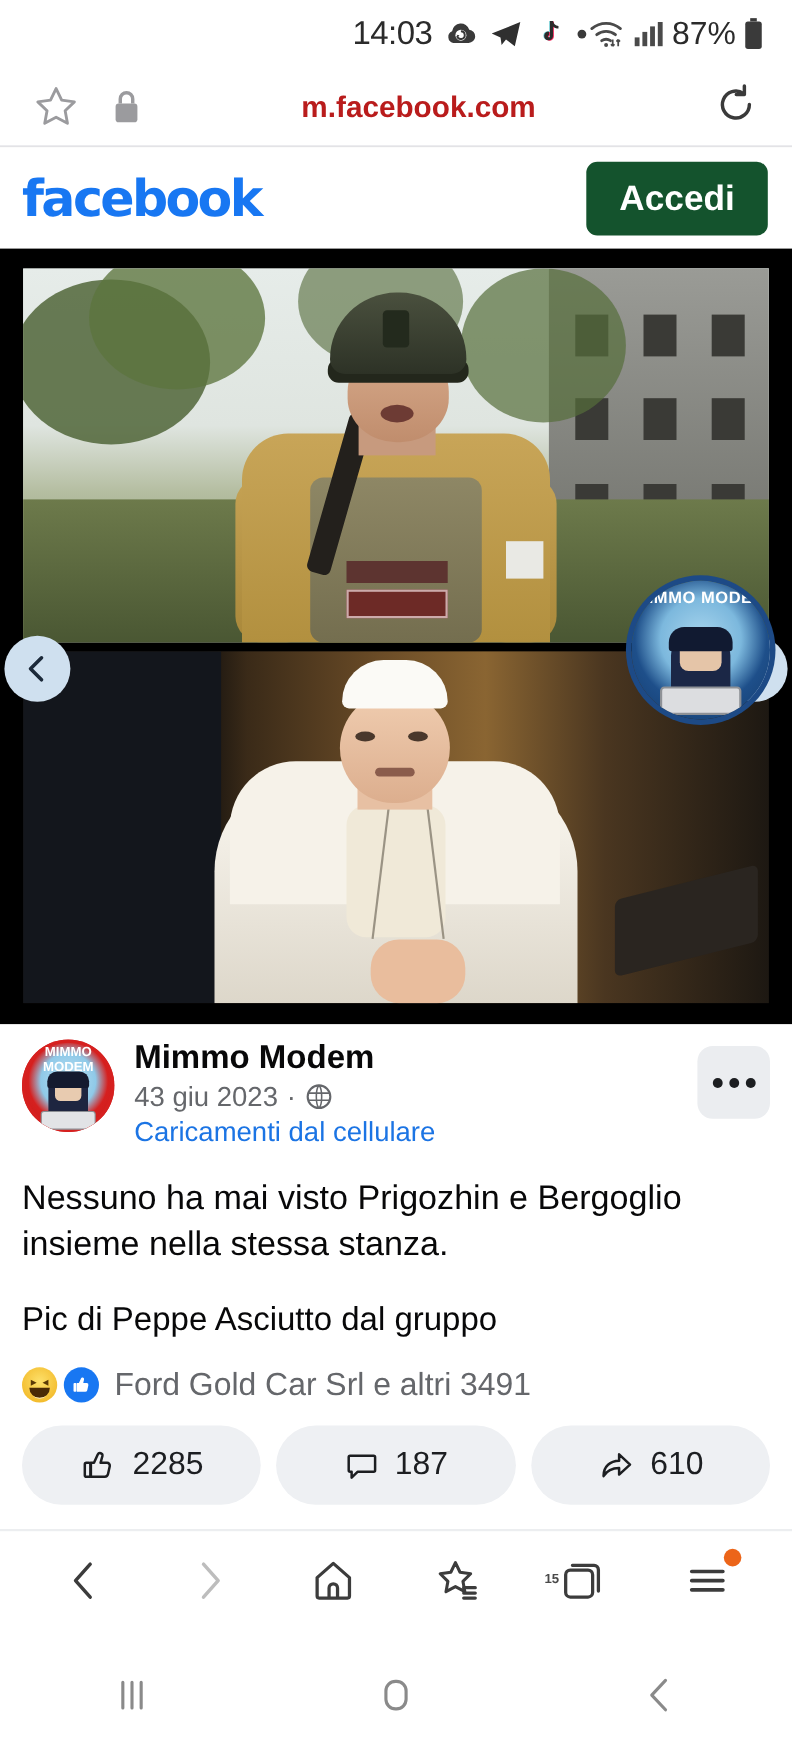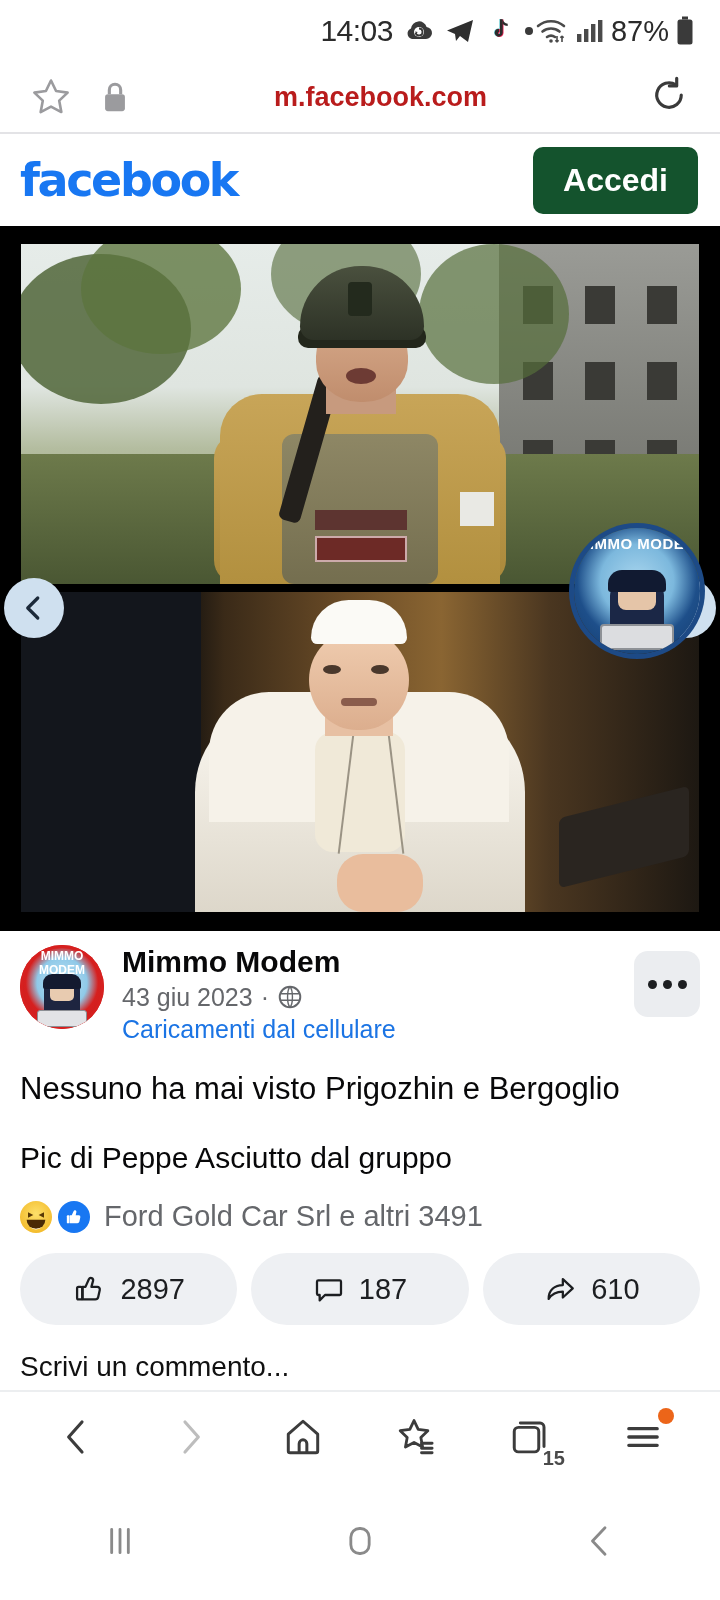--- a/index.html
+++ b/index.html
@@ -110,21 +110,21 @@
   .actions { display:flex; gap:14px; margin-top:20px; }
   .act { flex:1; height:72px; background:#eef0f3; border-radius:36px; display:flex; align-items:center; justify-content:center; gap:14px; }
   .act-count { font-size:29px; color:#1c1e21; }
 
   .comment-peek { margin-top:26px; height:36px; overflow:hidden; font-size:28px; color:#111; }
 
   
   .botnav { position:absolute; left:0; bottom:118px; width:720px; height:92px; background:#fff; border-top:2px solid #eceef0; display:flex; align-items:center; justify-content:space-around; padding:0 20px; }
   .bn-item { position:relative; width:70px; height:70px; display:flex; align-items:center; justify-content:center; }
   .bn-badge { position:absolute; top:6px; right:4px; width:16px; height:16px; border-radius:50%; background:#ec6519; }
-  .tabcount { position:absolute; font-size:20px; font-weight:bold; color:#4a4a4a; top:26px; left:0; right:0; text-align:right;margin-top:19px; }
+  .tabcount { position:absolute; font-size:12px; font-weight:bold; color:#4a4a4a; top:26px; left:0; right:0; text-align:left; }
 
   
   .sysnav { position:absolute; left:0; bottom:0; width:720px; height:118px; background:#fff; display:flex; align-items:center; justify-content:space-around; }
   .sys-item { width:90px; height:70px; display:flex; align-items:center; justify-content:center; }
 </style>
 </head>
 <body>
 
 <div class="statusbar">
   <div class="sb-left">
@@ -325,20 +325,21 @@
     </div>
     <div class="menu-btn">
       <span class="menu-dot"></span>
       <span class="menu-dot"></span>
       <span class="menu-dot"></span>
     </div>
   </div>
 
   <div class="post-body">
     <div>Nessuno ha mai visto Prigozhin e Bergoglio</div>
+    <div>insieme nella stessa stanza.</div>
   </div>
 
   <div class="post-body2">Pic di Peppe Asciutto dal gruppo</div>
 
   <div class="reactions">
     <span class="rx-haha">
       <svg width="32" height="32" viewBox="0 0 24 24" style="display:block">
           <path d="M6 8.5l4 2-4 2zM18 8.5l-4 2 4 2z" fill="#5a3a06"></path>
           <path d="M5 14h14a7 7 0 0 1-14 0z" fill="#4a2a05"></path>
           <path d="M7.5 19.5a6.5 6.5 0 0 0 9 0 9 9 0 0 1-9 0z" fill="#fff"></path>
@@ -354,21 +355,21 @@
   </div>
 
   <div class="actions">
     <div class="act">
       <span class="ic">
         <svg width="34" height="34" viewBox="0 0 24 24">
             <path d="M7.5 10.5h2l2.4-5.4a1.6 1.6 0 0 1 3 1l-1.2 4.4h4.1a1.8 1.8 0 0 1 1.8 2.2l-1.1 5a2.2 2.2 0 0 1-2.1 1.7H7.5z" fill="none" stroke="#1c1e21" stroke-width="1.6" stroke-linejoin="round"></path>
             <rect x="3.6" y="10.5" width="3.6" height="8.9" rx="1" fill="none" stroke="#1c1e21" stroke-width="1.6"></rect>
           </svg>
       </span>
-      <span class="act-count">2897</span>
+      <span class="act-count">2285</span>
     </div>
     <div class="act">
       <span class="ic">
         <svg width="32" height="32" viewBox="0 0 24 24">
             <path d="M4 5.5h16a1 1 0 0 1 1 1v9a1 1 0 0 1-1 1H9l-4 4v-4H4a1 1 0 0 1-1-1v-9a1 1 0 0 1 1-1z" fill="none" stroke="#1c1e21" stroke-width="1.7" stroke-linejoin="round"></path>
           </svg>
       </span>
       <span class="act-count">187</span>
     </div>
     <div class="act">

